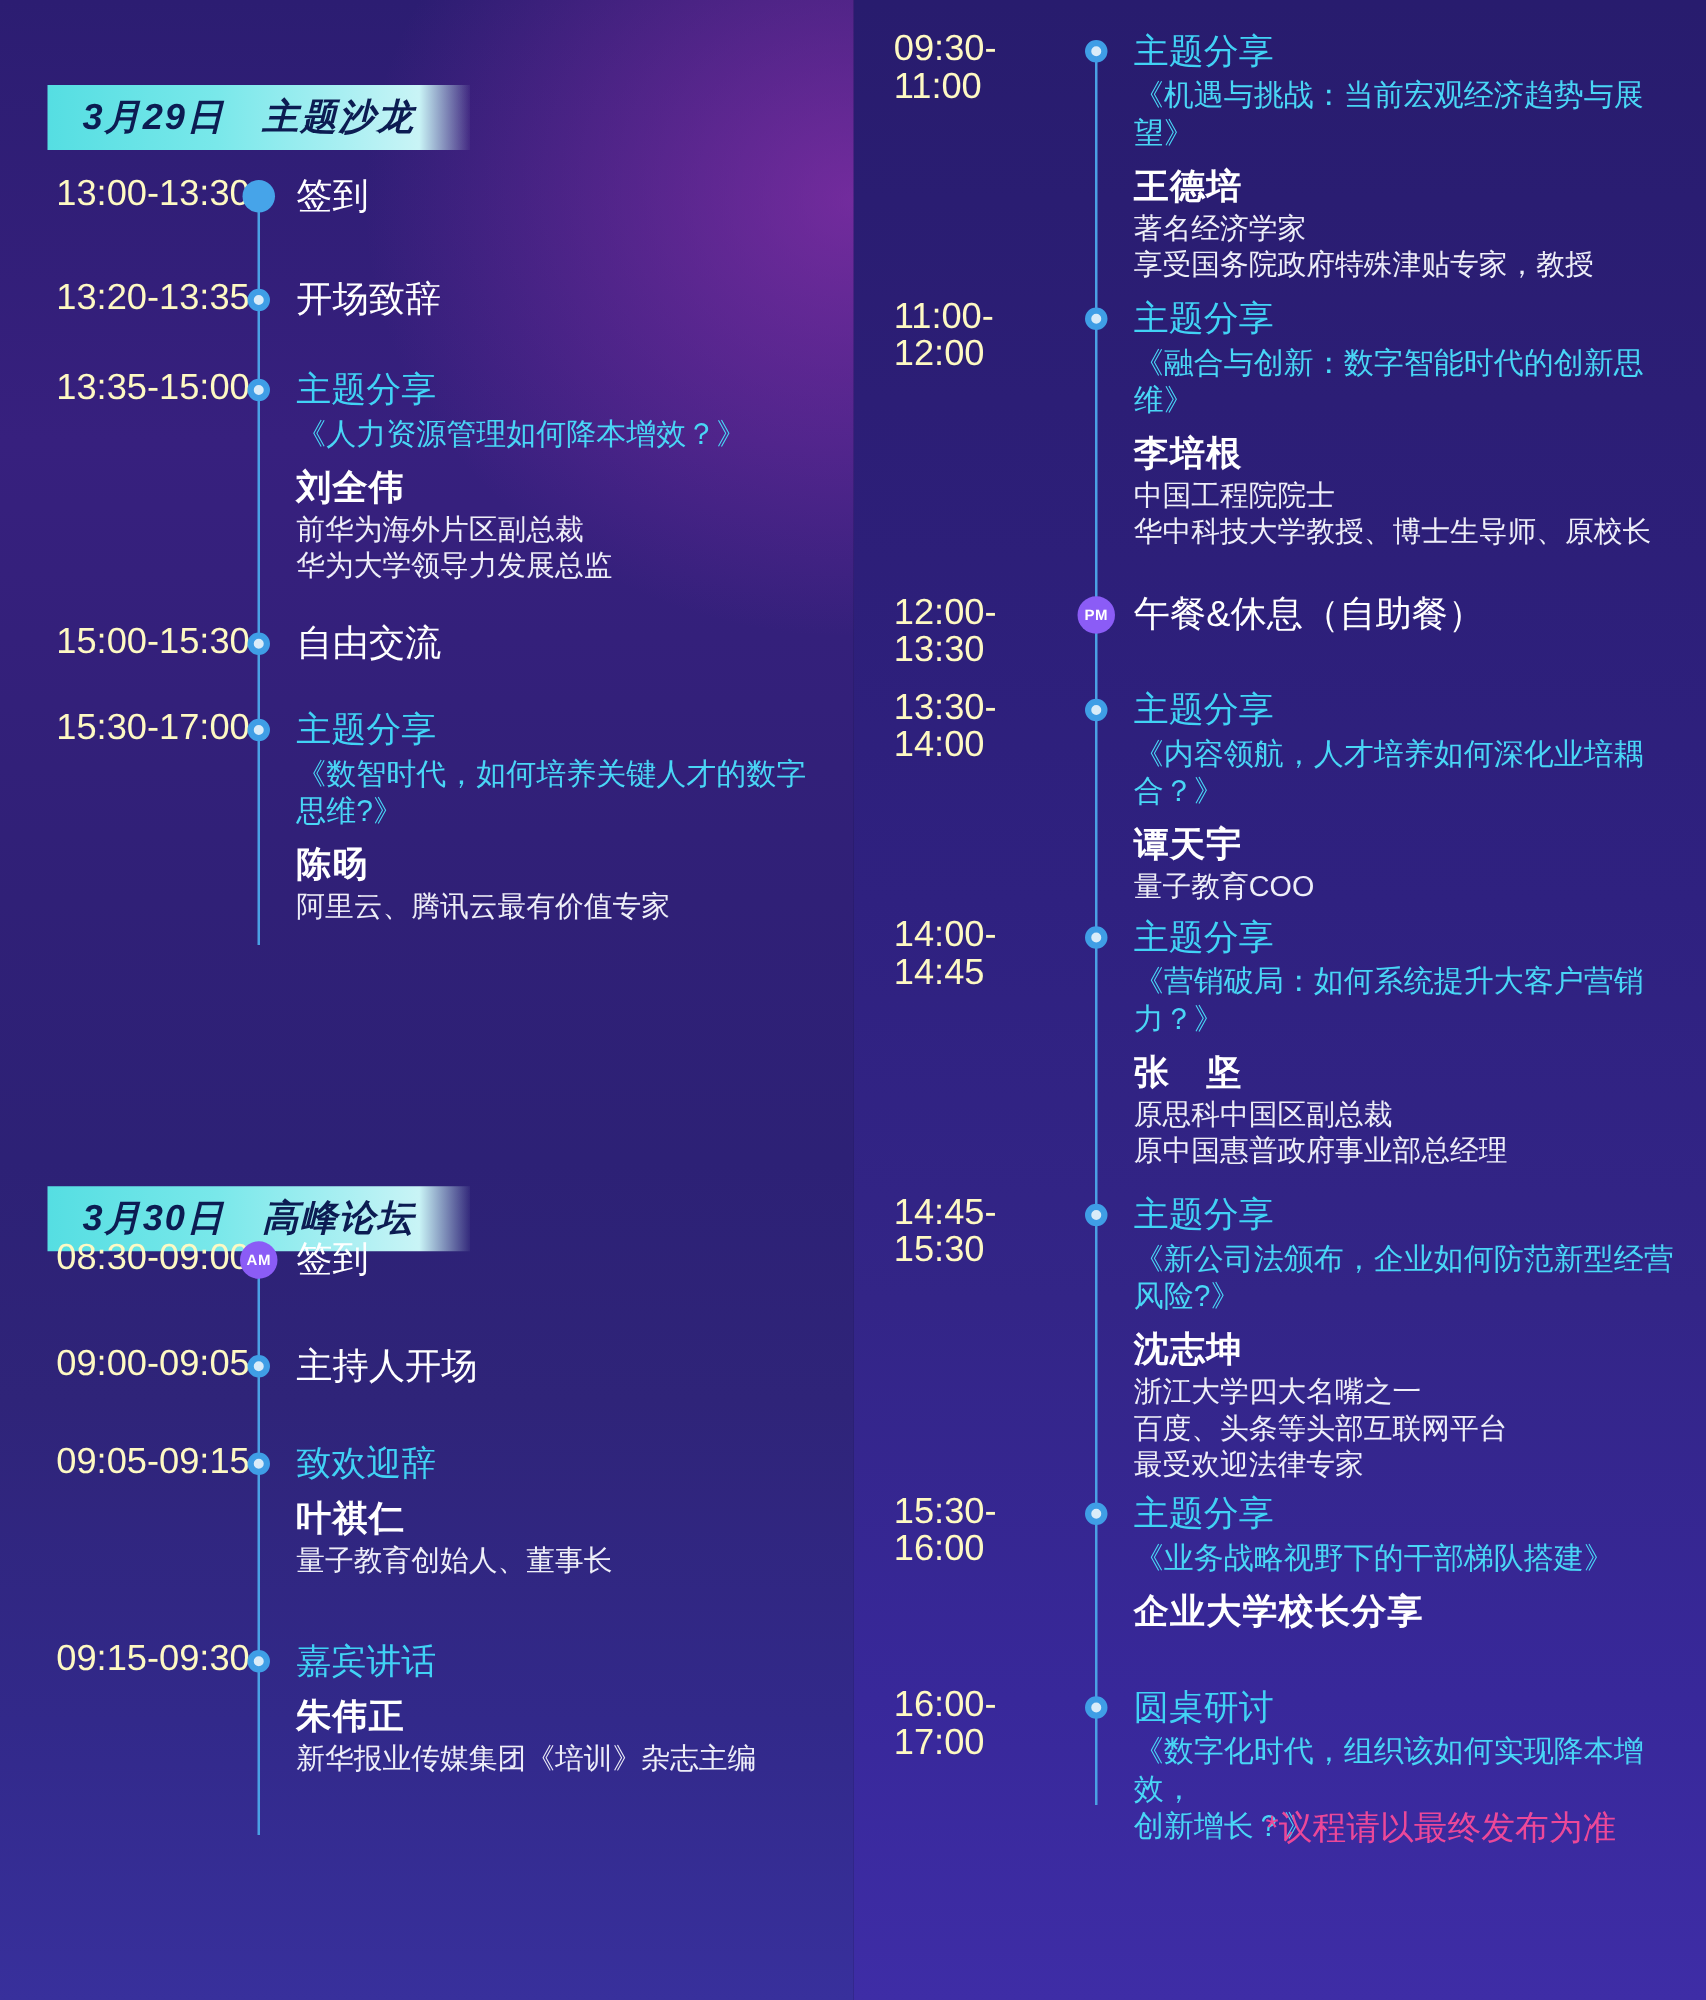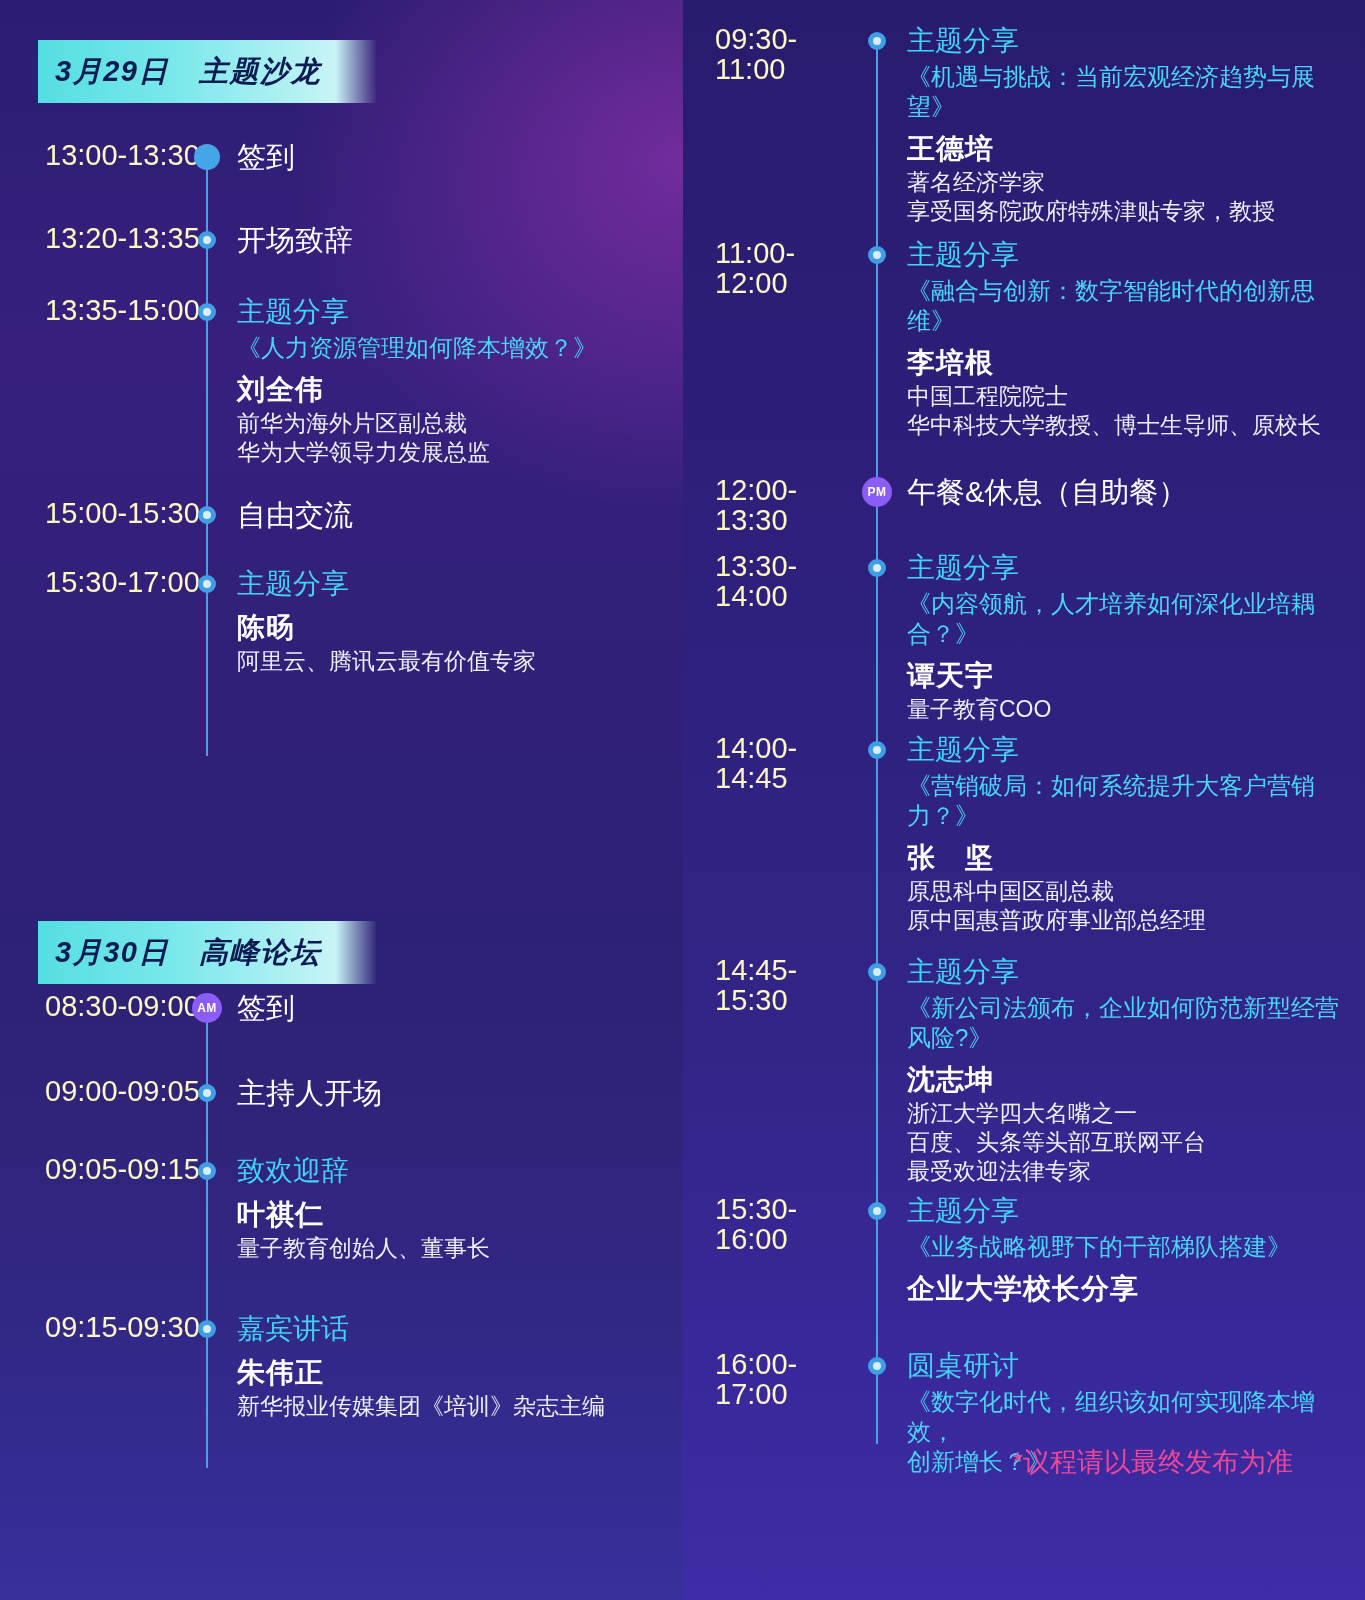--- a/index.html
+++ b/index.html
@@ -14,23 +14,24 @@
     background:
       radial-gradient(ellipse 560px 500px at 100% 10%, rgba(158,52,182,0.60), rgba(158,52,182,0) 70%),
       linear-gradient(180deg,#2c1d72 0%,#37207e 22%,#302077 45%,#2d2176 58%,#2f2479 70%,#32298a 86%,#38309c 100%);
   }
   .bg-right{
     position:absolute;left:683px;top:0;width:682px;height:1600px;
     background:linear-gradient(180deg,#281c6e 0%,#2c1e76 20%,#2f2180 45%,#332587 65%,#38289a 85%,#3e2da6 100%);
   }
   
   .day-badge{
-    position:absolute;left:38px;width:338px;height:63px;
-    display:flex;align-items:center;padding-left:17px;box-sizing:border-box;
+    position:absolute;left:38px;width:338px;height:52px;
+    display:flex;align-items:center;padding-left:28px;box-sizing:border-box;
     background:linear-gradient(90deg,#55dee2 0%,#79e8ea 40%,#a9eff2 70%,#c9f4f6 88%,rgba(214,247,249,0.04) 100%);
+    margin-top:28px;
   }
   .day-badge .b-date,.day-badge .b-title{
     font-size:29px;font-weight:700;font-style:italic;color:#0c1c52;letter-spacing:1.5px;
   }
   .day-badge .b-title{margin-left:30px;}
   
   .tline{position:absolute;width:2px;background:#4aa0e4;}
   .session{position:absolute;left:0;width:683px;}
   .s-time{position:absolute;top:0;font-size:29px;line-height:30px;color:#fef9c3;}
   .col-l .s-time{left:45px;}
@@ -105,20 +106,21 @@
       <div class="s-content">
           <div class="s-label">自由交流</div>
         </div>
     </div>
 
     <div class="session" style="top:567px">
       <div class="s-time">15:30-17:00</div>
       <div class="marker dot-ring"></div>
       <div class="s-content">
         <div class="s-type">主题分享</div>
+        <div class="s-title">《数智时代，如何培养关键人才的数字思维?》</div>
         <div class="s-speaker">陈旸</div>
         <div class="s-role">阿里云、腾讯云最有价值专家</div>
       </div>
     </div>
 
     <div class="day-badge" style="top:921px">
       <span class="b-date">3月30日</span>
       <span class="b-title">高峰论坛</span>
     </div>
 

